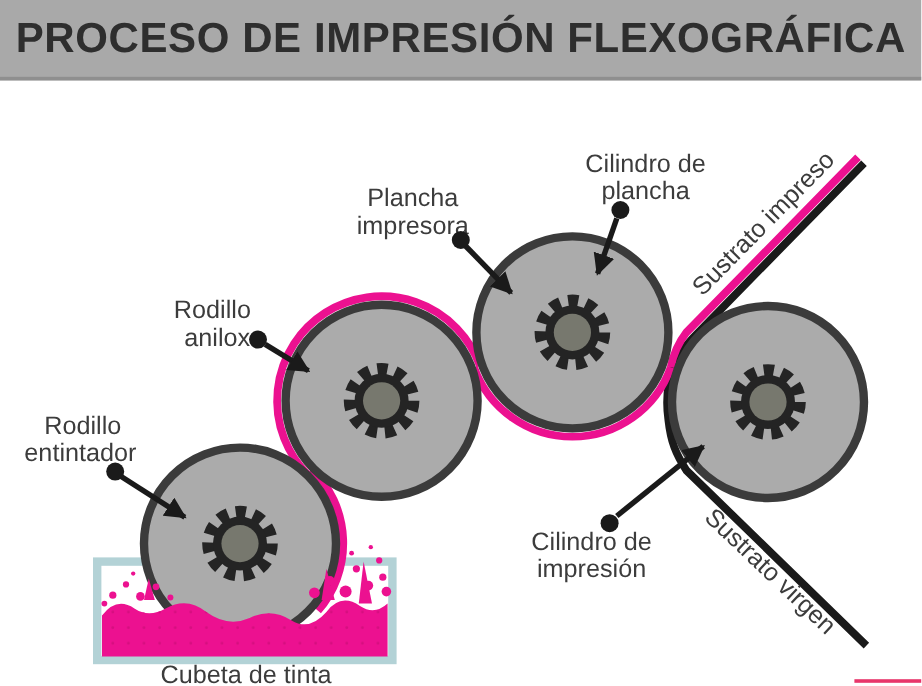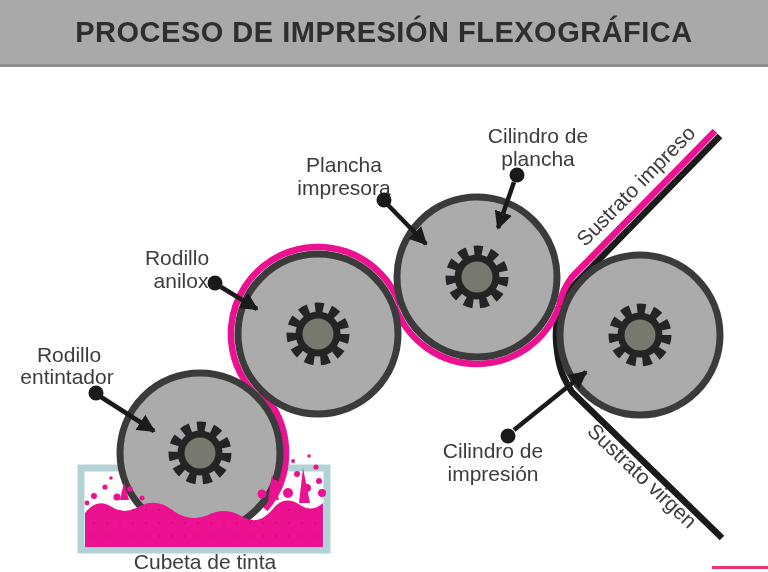--- a/index.html
+++ b/index.html
@@ -6,21 +6,21 @@
   .stage{
     position:relative;width:768px;height:572px;overflow:hidden;
     font-family:"Liberation Sans", sans-serif;background:#ffffff;
   }
   .title-bar{
     position:absolute;top:0;left:0;width:768px;height:64px;
     background:#a9a9a9;border-bottom:3px solid #8f8f8f;
     display:flex;align-items:center;justify-content:center;
   }
   .title-bar h1{
-    margin:0;font-size:29px;font-weight:bold;color:#2e2e2e;
+    margin:0;font-size:35px;font-weight:bold;color:#2e2e2e;
     letter-spacing:0.5px;white-space:nowrap;
   }
   svg.diagram{position:absolute;top:0;left:0;}
   text.callout{font-family:"Liberation Sans",sans-serif;font-size:21px;fill:#3c3c3c;}
   text.rotlab{font-family:"Liberation Sans",sans-serif;font-size:21px;fill:#3c3c3c;}
 </style>
 </head>
 <body>
 
 <div class="stage">

